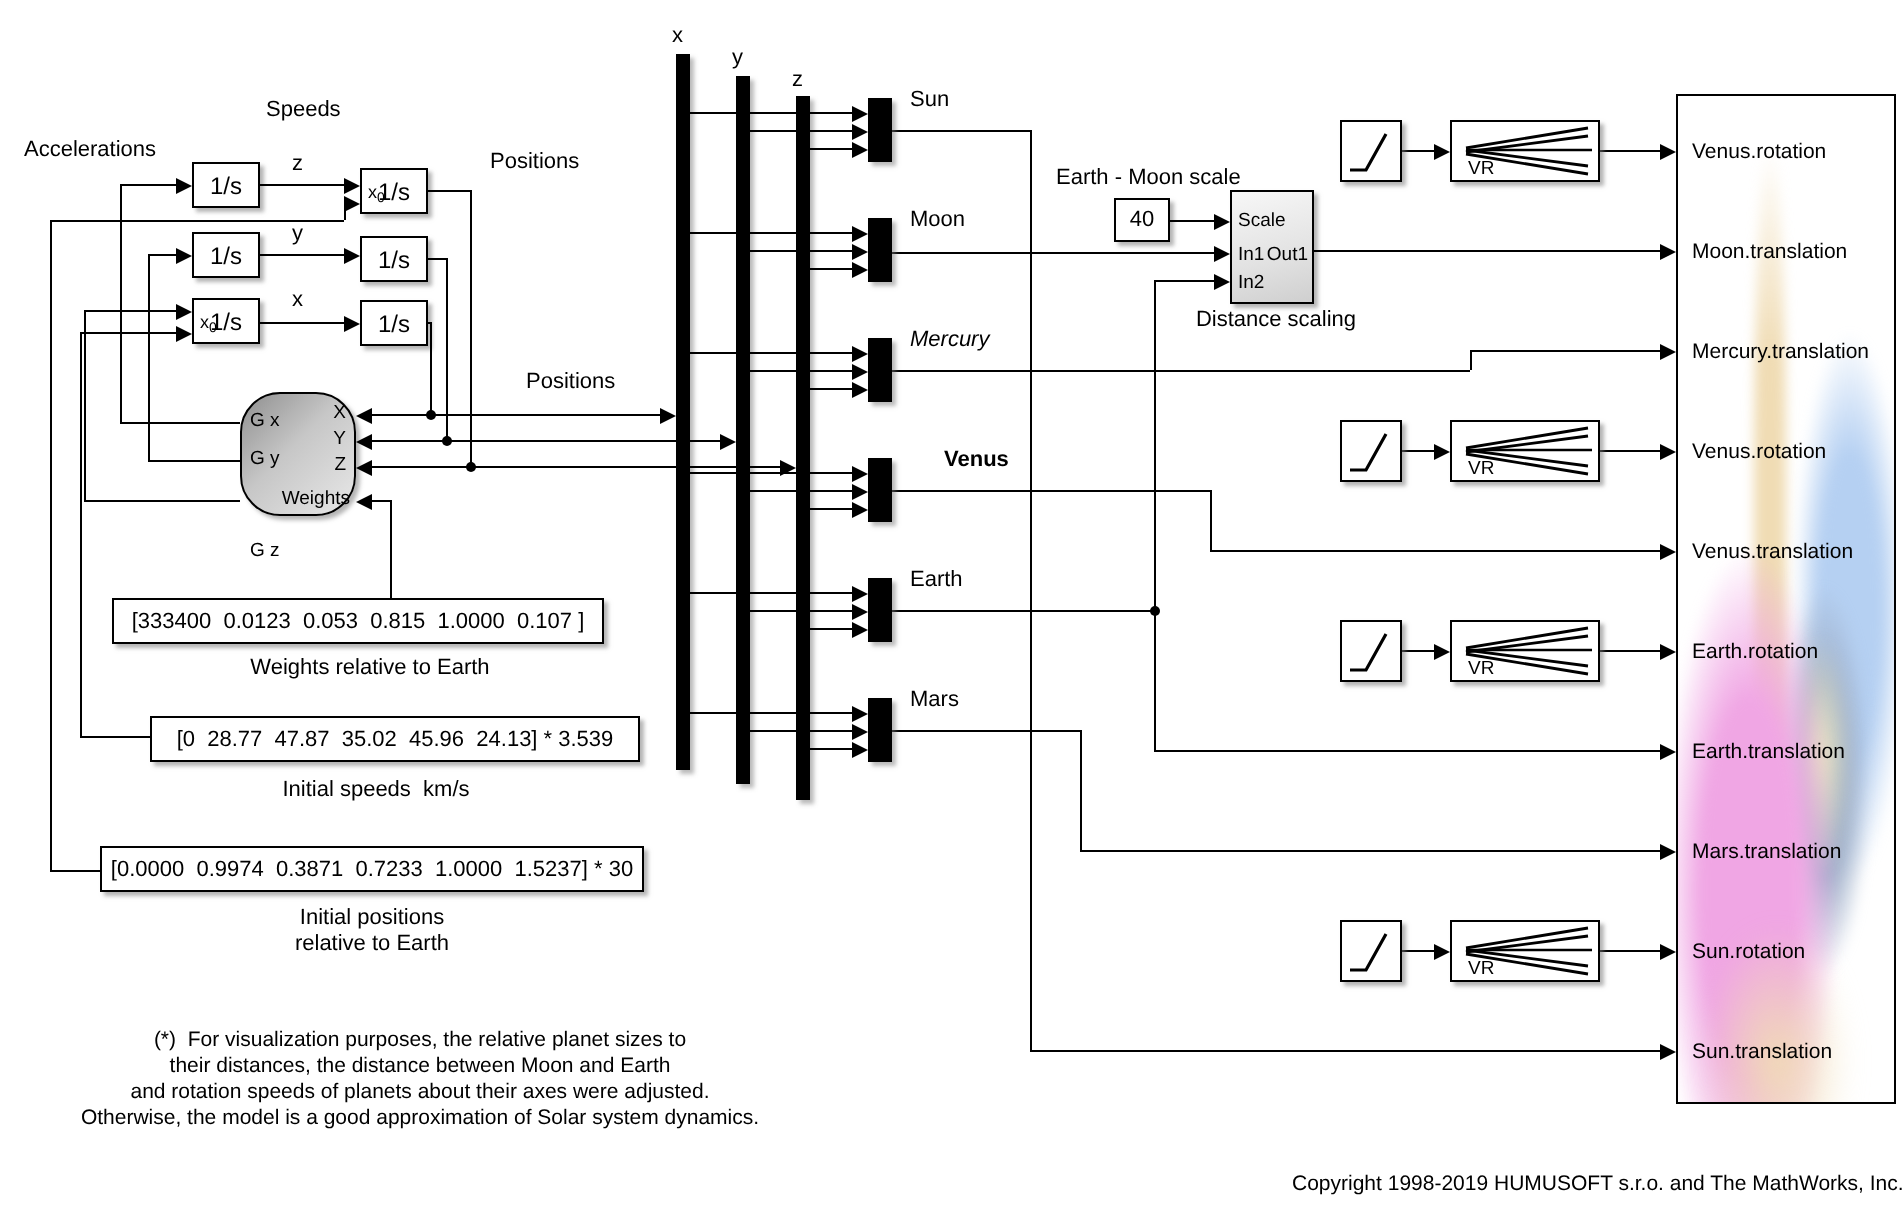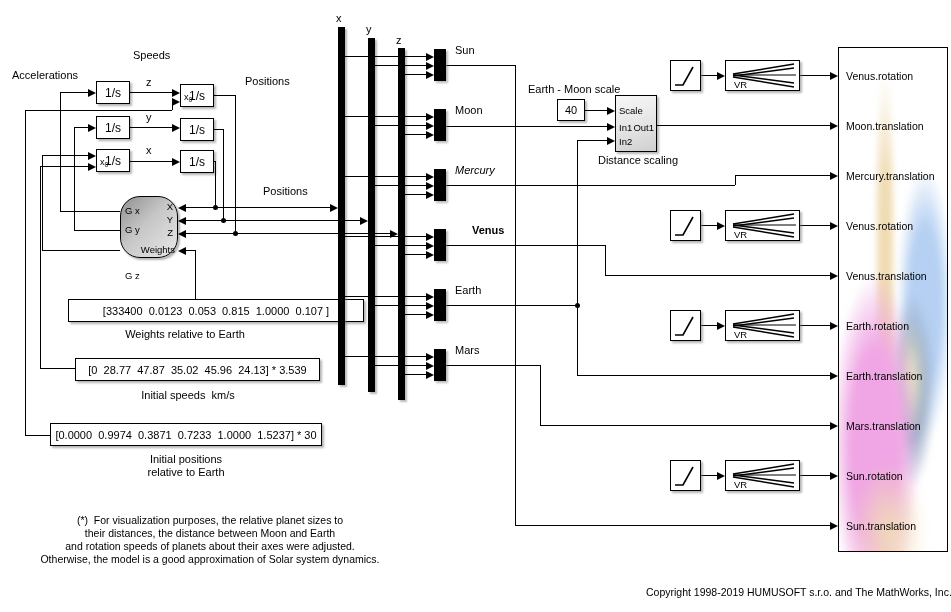--- a/index.html
+++ b/index.html
@@ -75,21 +75,21 @@
   <div class="blk grad" style="left:120px;top:196px;width:58px;height:62px;">
     <span class="portTxt" style="left:4px;top:9px;">G x</span>
     <span class="portTxt" style="left:4px;top:28px;">G y</span>
     <span class="portTxt" style="left:4px;top:48px;margin-top:26px;">G z</span>
     <span class="portTxt" style="right:4px;top:5px;">X</span>
     <span class="portTxt" style="right:4px;top:18px;">Y</span>
     <span class="portTxt" style="right:4px;top:31px;">Z</span>
     <span class="portTxt" style="right:2px;top:48px;">Weights</span>
   </div>
 
-  <div class="blk const" style="left:68px;top:299px;width:296px;height:23px;"><span>[333400  0.0123  0.053  0.815  1.0000  0.107 ]</span></div>
+  <div class="blk const" style="left:56px;top:299px;width:246px;height:23px;"><span>[333400  0.0123  0.053  0.815  1.0000  0.107 ]</span></div>
   <div class="lbl ctr" style="left:65px;top:328px;width:240px;">Weights relative to Earth</div>
 
   <div class="blk const" style="left:75px;top:358px;width:245px;height:23px;"><span>[0  28.77  47.87  35.02  45.96  24.13] * 3.539</span></div>
   <div class="lbl ctr" style="left:68px;top:389px;width:240px;">Initial speeds  km/s</div>
 
   <div class="blk const" style="left:50px;top:423px;width:272px;height:23px;"><span>[0.0000  0.9974  0.3871  0.7233  1.0000  1.5237] * 30</span></div>
   <div class="lbl ctr" style="left:66px;top:453px;width:240px;"><span>Initial positions</span><br><span>relative to Earth</span></div>
 
   <div class="lbl" style="left:336px;top:12px;">x</div>
   <div class="lbl" style="left:366px;top:23px;">y</div>

